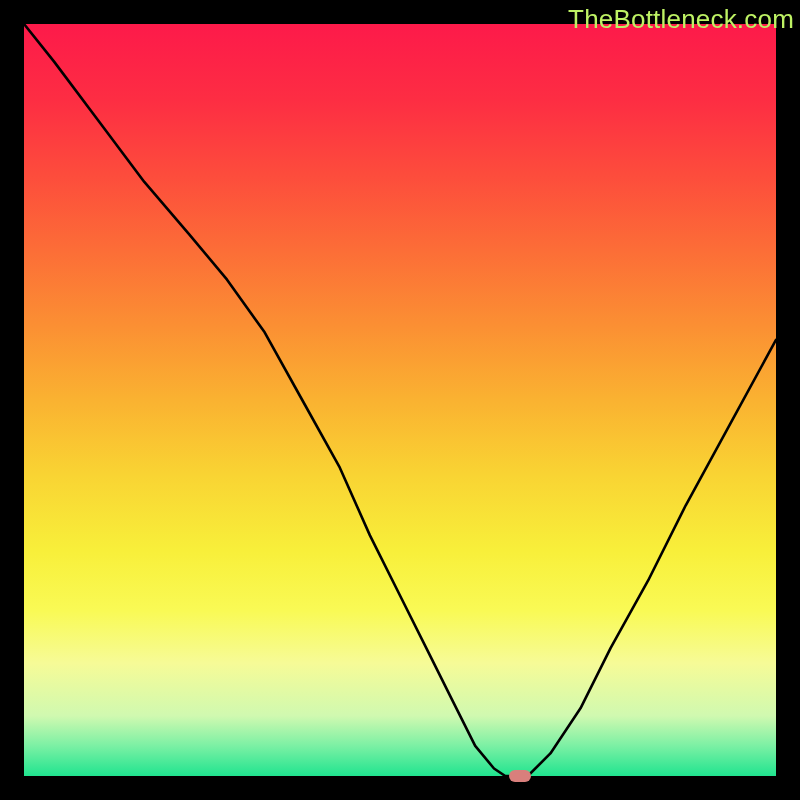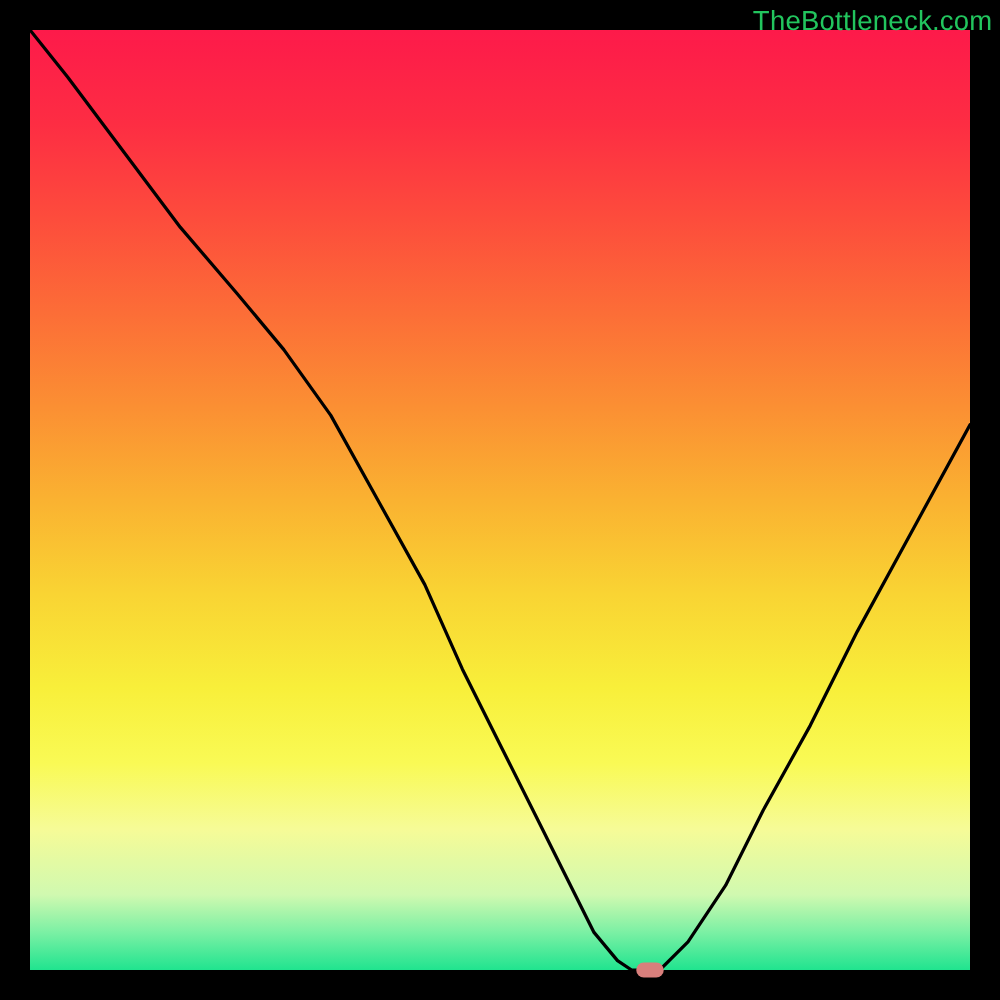--- a/index.html
+++ b/index.html
@@ -30,22 +30,22 @@
     position: absolute;
     left: 0;
     top: 0;
     width: 100%;
     height: 100%;
   }
   .watermark {
     position: absolute;
     top: 4px;
     right: 6px;
-    color: #22c55e;
-    font-size: 22px;
+    color: #bef264;
+    font-size: 26px;
     font-weight: 500;
     letter-spacing: 0.2px;
     user-select: none;
     pointer-events: none;
   }
   .marker {
     position: absolute;
     width: 22px;
     height: 12px;
     border-radius: 6px;

